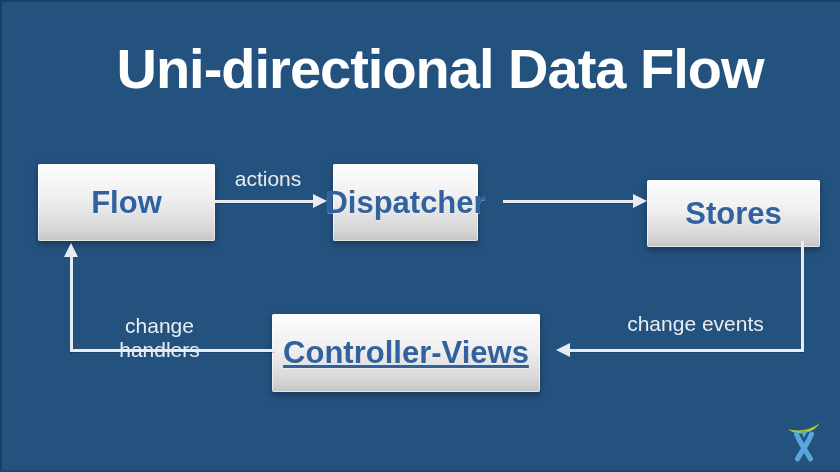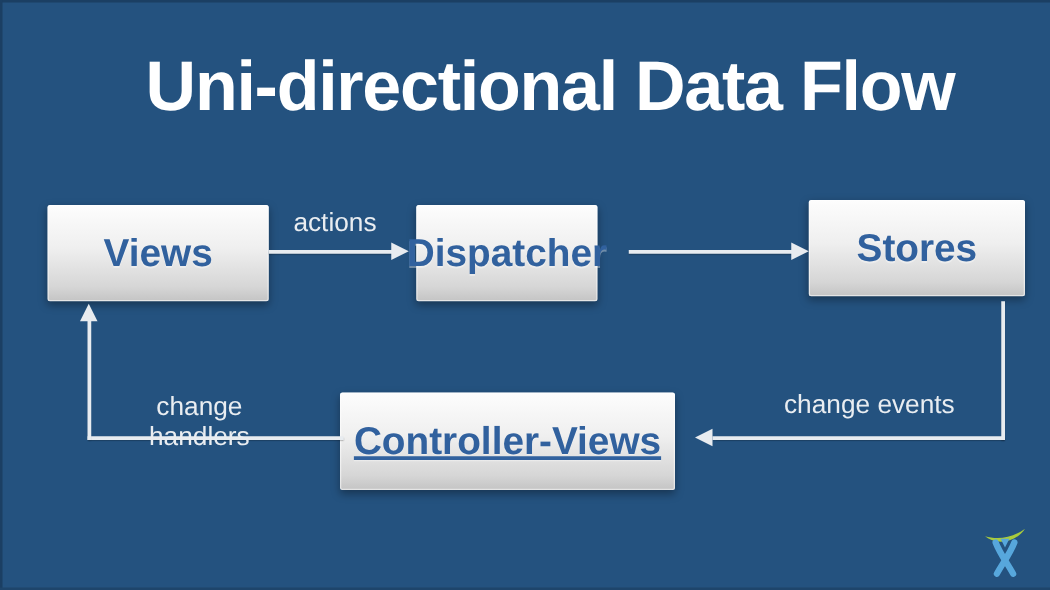--- a/index.html
+++ b/index.html
@@ -23,21 +23,21 @@
   .node {
     position:absolute; display:flex; align-items:center; justify-content:center;
     background:linear-gradient(180deg,#FDFDFD 0%, #EFEFEF 45%, #D6D6D6 85%, #C4C4C4 100%);
     border-radius:2px;
     box-shadow:0 3px 7px rgba(0,0,0,0.35), inset 0 0 0 1px rgba(255,255,255,0.55);
     color:#31619E; font-weight:bold; font-size:31px;
     text-shadow:0 1px 0 rgba(255,255,255,0.35);
   }
   #node-views            { left:38px;  top:164px; width:177px; height:77px; }
   #node-dispatcher       { left:333px; top:164px; width:145px; height:77px; }
-  #node-stores           { left:647px; top:160px; width:173px; height:77px; }
+  #node-stores           { left:647px; top:180px; width:173px; height:67px; }
   #node-controller-views { left:272px; top:314px; width:268px; height:78px;text-decoration:underline; }
 
   .line { position:absolute; background:#E8ECF0; box-shadow:0 1px 1px rgba(0,0,0,0.2); }
   .head { position:absolute; width:0; height:0; }
 
   .a1-line { left:215px; top:200px; width:100px; height:3px; }
   .a1-head { left:313px; top:194px; border-top:7.5px solid transparent; border-bottom:7.5px solid transparent; border-left:14px solid #E8ECF0; }
 
   .a2-line { left:503px; top:200px; width:131px; height:3px; }
   .a2-head { left:633px; top:194px; border-top:7.5px solid transparent; border-bottom:7.5px solid transparent; border-left:14px solid #E8ECF0; }
@@ -65,21 +65,21 @@
 
 <div class="slide">
   <div class="edge-top"></div>
   <div class="edge-left"></div>
   <div class="edge-bottom"></div>
   <div class="edge-right"></div>
 
   <div class="title">Uni-directional Data Flow</div>
 
   <div class="node" id="node-views">
-    <span>Views</span>
+    <span>Flow</span>
   </div>
   <div class="node" id="node-dispatcher">
     <span>Dispatcher</span>
   </div>
   <div class="node" id="node-stores">
     <span>Stores</span>
   </div>
   <div class="node" id="node-controller-views">
     <span>Controller-Views</span>
   </div>

